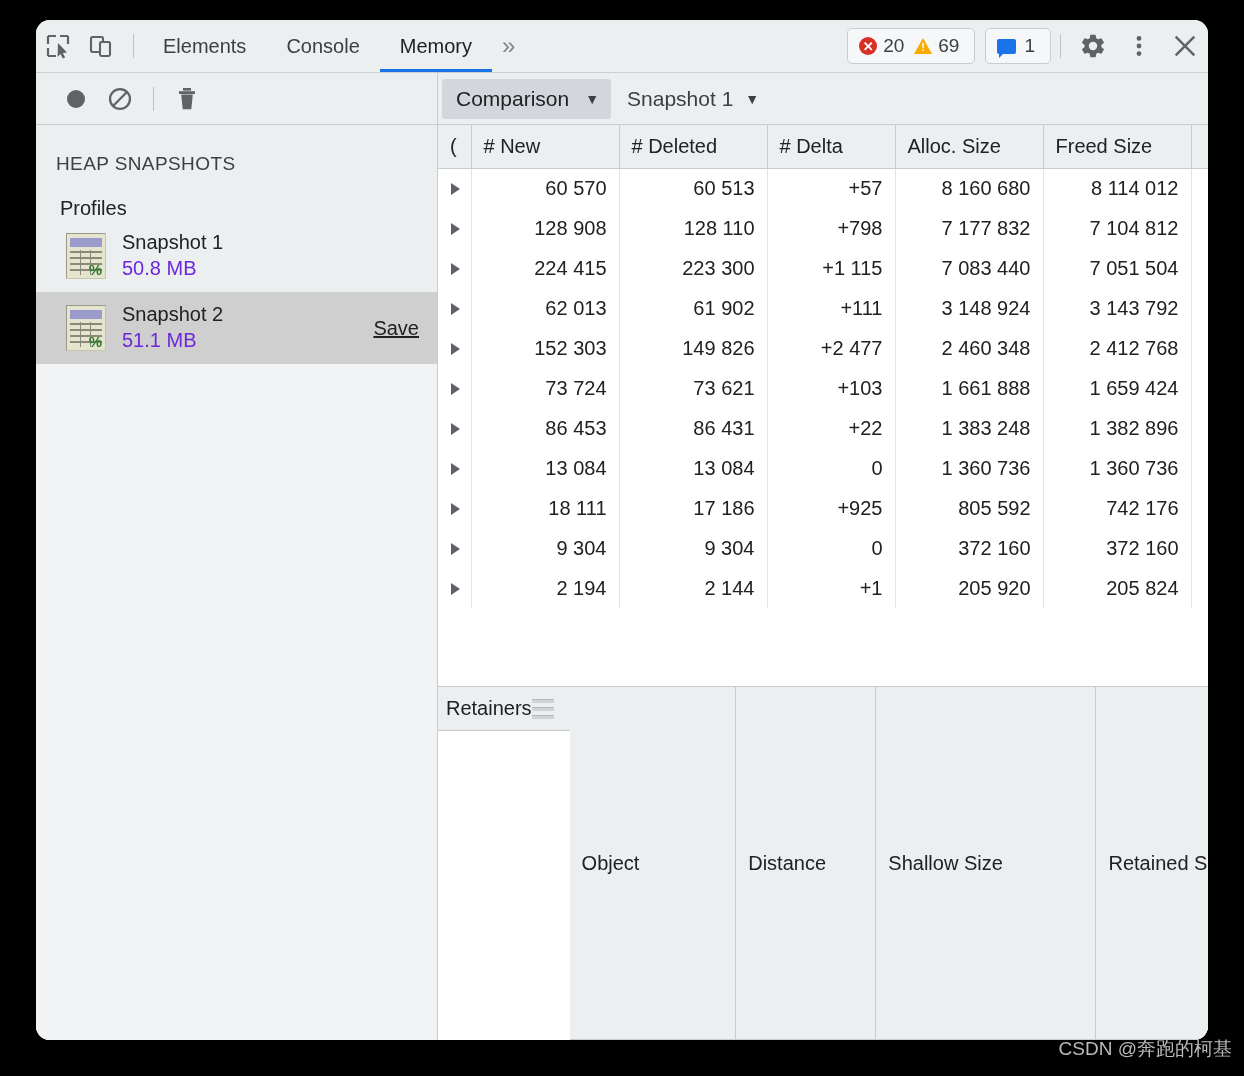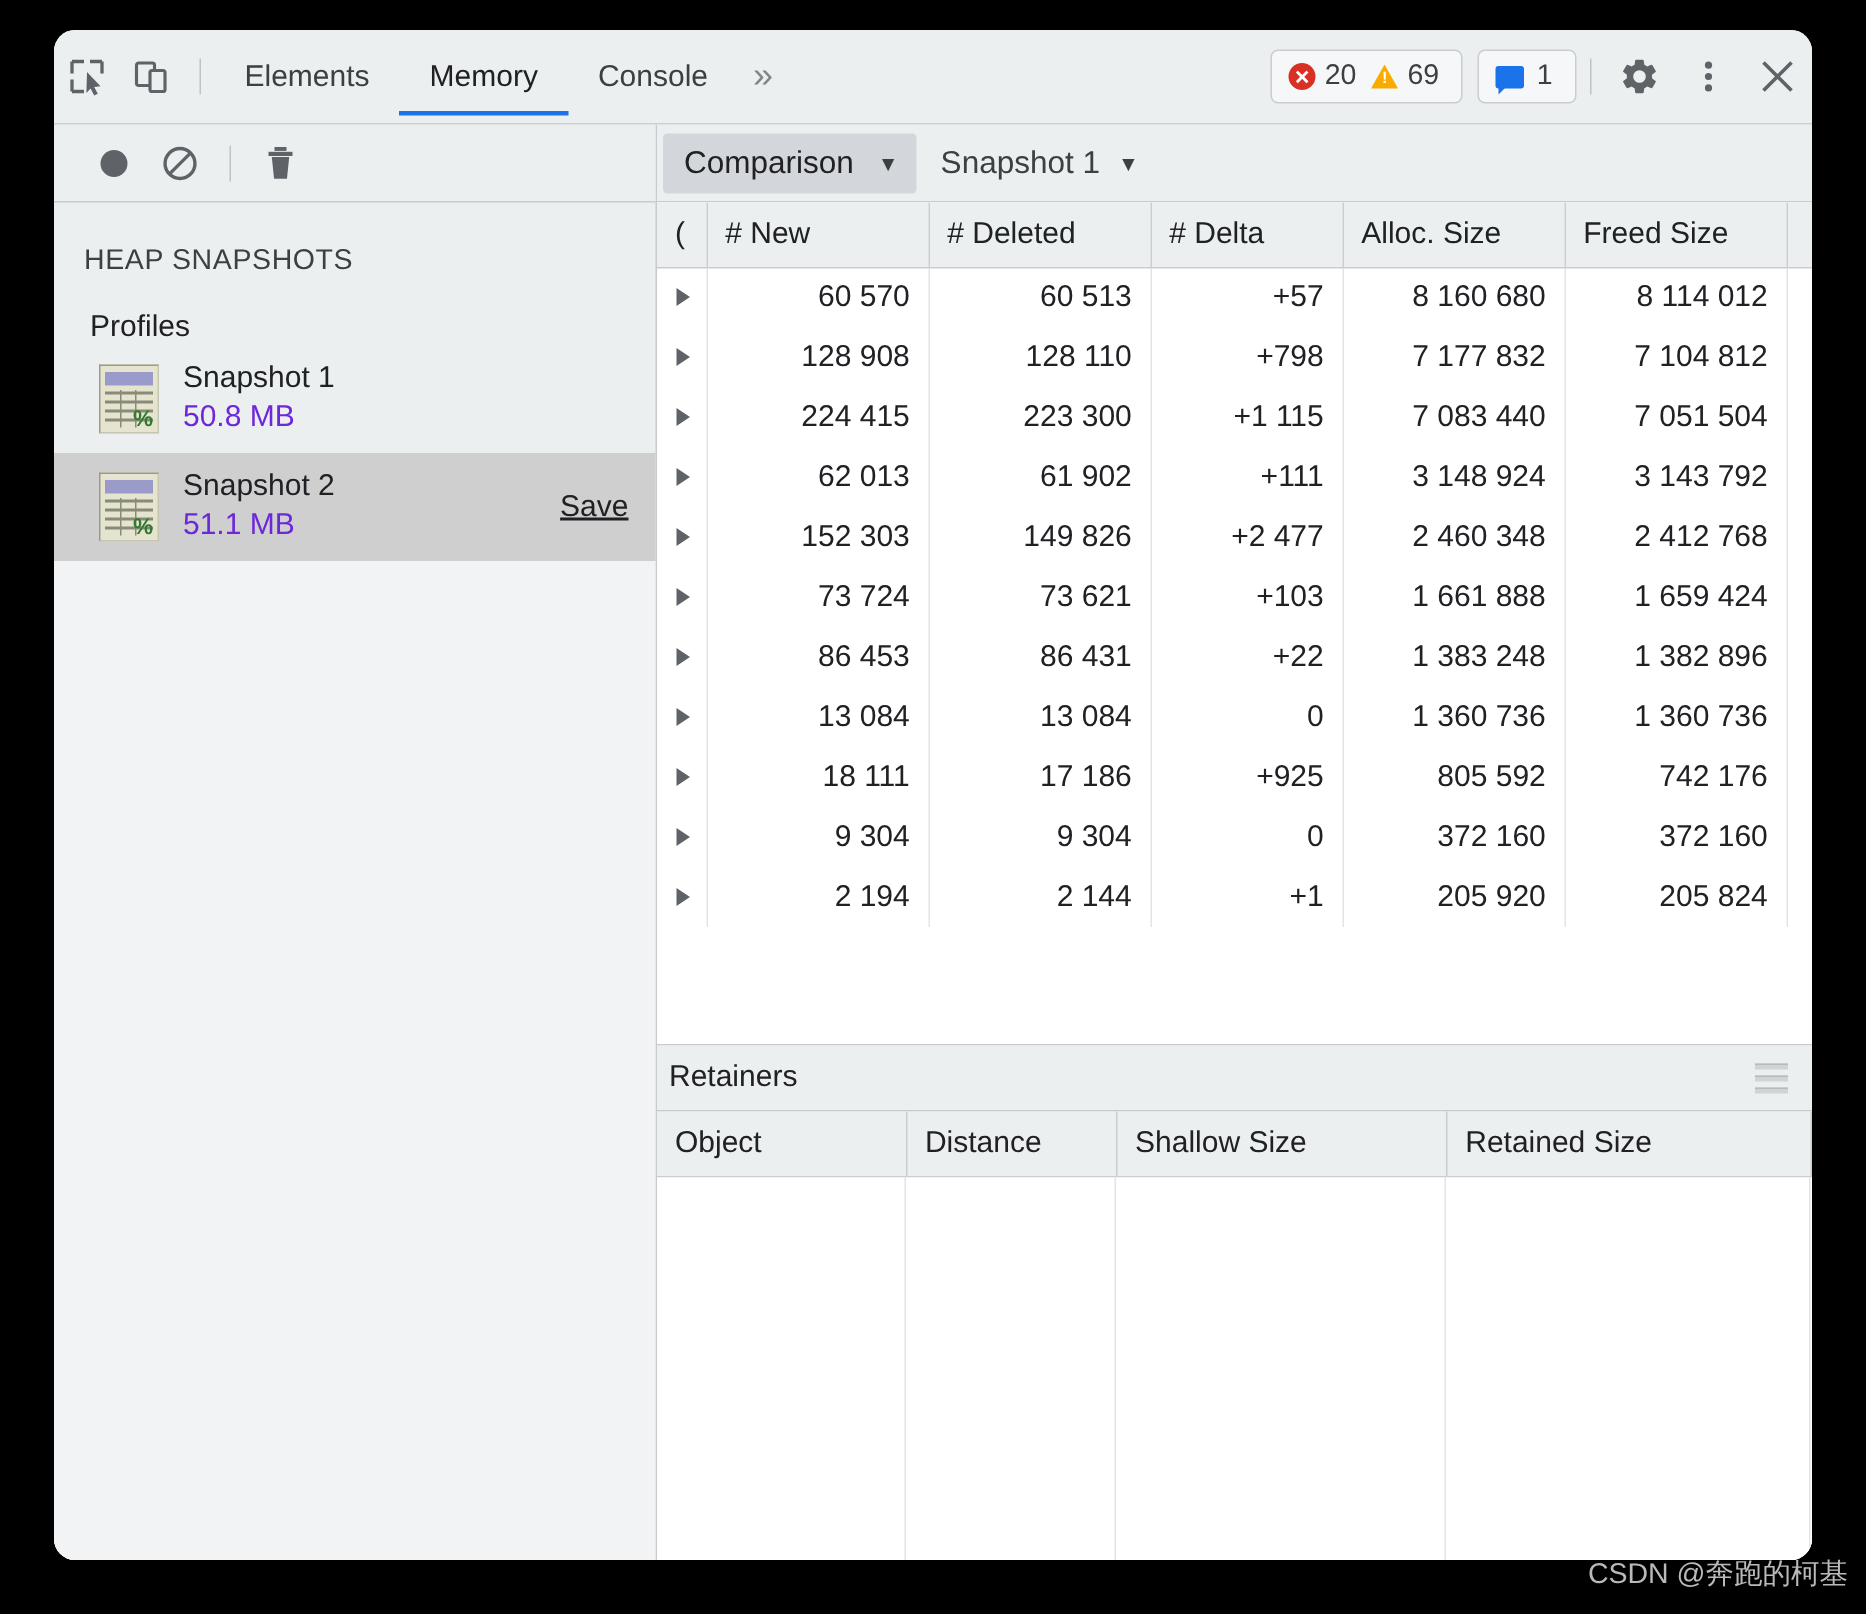--- a/index.html
+++ b/index.html
@@ -20,21 +20,21 @@
     height: 1020px;
     background: #ffffff;
     border-radius: 14px;
     overflow: hidden;
     display: flex;
     flex-direction: column;
   }
 
   
   #tabbar {
-    height: 63px;
+    height: 53px;
     background: #ebeff0;
     display: flex;
     align-items: center;
     flex: 0 0 auto;
     position: relative;
     border-bottom: 1px solid #cdd0d2;
   }
 
   .tb-icon-btn {
     width: 44px;
@@ -363,21 +363,21 @@
     border-top: 6px solid transparent;
     border-bottom: 6px solid transparent;
     cursor: pointer;
     vertical-align: middle;
   }
 
   
   #retainers-area {
     flex: 1 1 auto;
     display: flex;
-    flex-direction: column;
+    flex-direction: row;
     min-height: 0;
   }
   #retainers-header {
     height: 44px;
     flex: 0 0 auto;
     background: #ebeff0;
     display: flex;
     align-items: center;
     padding: 0 16px 0 8px;
     border-bottom: 1px solid #c7cbce;
@@ -454,25 +454,25 @@
         <rect x="2" y="4" width="12" height="15" rx="1.4" stroke="#5f6368" stroke-width="2.1" fill="none"></rect>
         <rect x="11" y="9" width="10" height="14" rx="1.4" stroke="#5f6368" stroke-width="2.1" fill="#ebeff0"></rect>
       </svg>
     </div>
 
     <div class="tb-sep"></div>
 
     <div class="tab">
       <span>Elements</span>
     </div>
+    <div class="tab">
+      <span>Console</span>
+    </div>
     <div class="tab selected">
       <span>Memory</span>
-    </div>
-    <div class="tab">
-      <span>Console</span>
     </div>
 
     <div class="chev-more">»</div>
 
     <div class="tb-spacer"></div>
 
     <div class="badge-group">
       <span class="err-dot">✕</span>
       <span class="badge-num">20</span>
       <span class="warn-tri"></span>

